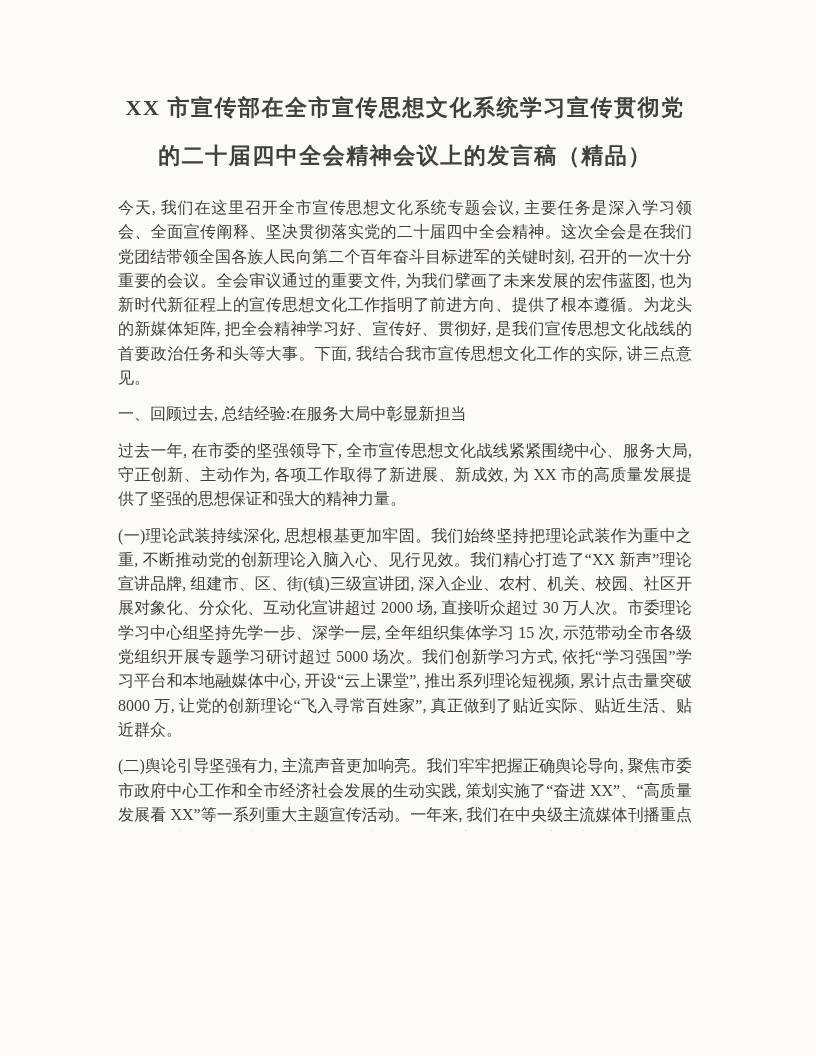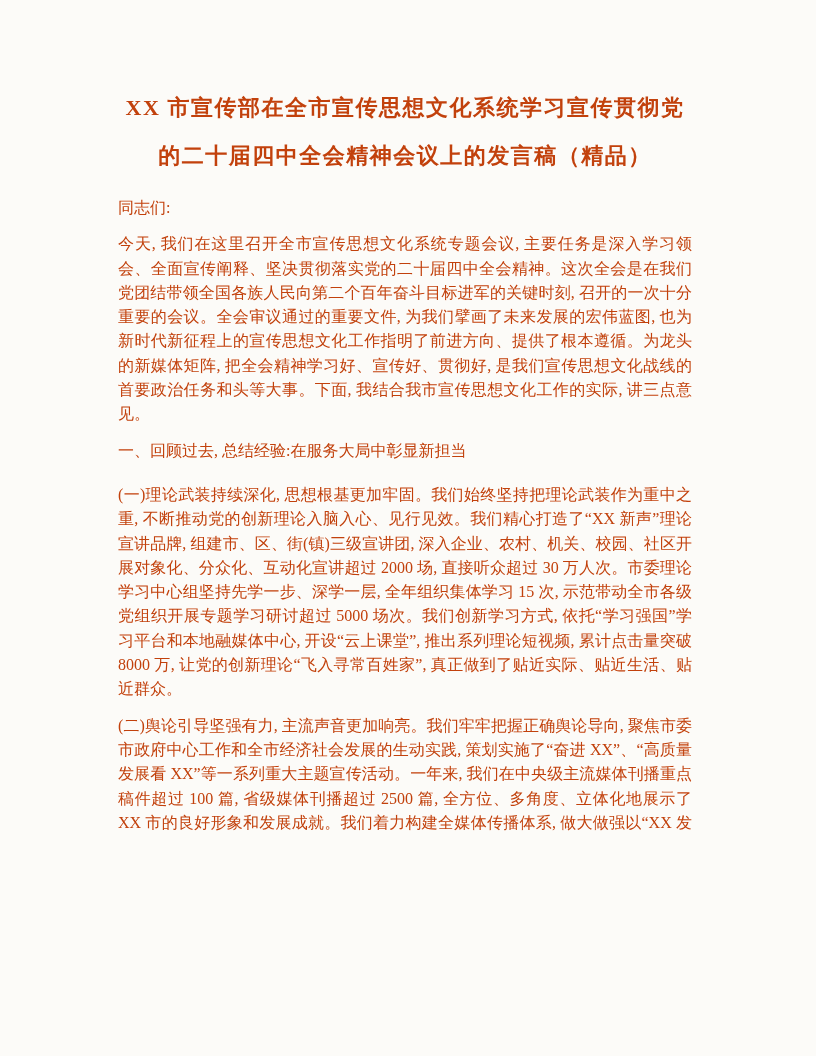--- a/index.html
+++ b/index.html
@@ -7,21 +7,21 @@
     padding: 0;
     background: #fcfbf8;
   }
   .page {
     position: relative;
     width: 816px;
     height: 831px;
     box-sizing: border-box;
     padding: 84px 124px 0 118px;
     background: #fcfbf8;
-    color: #c2410c;
+    color: #404040;
     font-family: "Liberation Serif", "DejaVu Serif", serif;
     overflow: hidden;
   }
   .doc-title {
     font-size: 22px;
     font-weight: 700;
     line-height: 48px;
     text-align: center;
     letter-spacing: 1.5px;
     margin: 0 0 16px 0;
@@ -31,33 +31,33 @@
     font-weight: 400;
     line-height: 24.3px;
     text-align: justify;
     text-justify: inter-ideograph;
     margin: 0 0 12px 0;
   }
   .section-heading {
     font-size: 16px;
     font-weight: 400;
     line-height: 24.3px;
-    margin: 0 0 20px 0;
+    margin: 0 0 12px 0;
   }
 </style>
 </head>
 <body>
 
 <div class="page">
   <h1 class="doc-title">XX 市宣传部在全市宣传思想文化系统学习宣传贯彻党的二十届四中全会精神会议上的发言稿（精品）</h1>
 
-  <p class="body-para">同志们:</p>
 
 
   <p class="body-para">今天, 我们在这里召开全市宣传思想文化系统专题会议, 主要任务是深入学习领会、全面宣传阐释、坚决贯彻落实党的二十届四中全会精神。这次全会是在我们党团结带领全国各族人民向第二个百年奋斗目标进军的关键时刻, 召开的一次十分重要的会议。全会审议通过的重要文件, 为我们擘画了未来发展的宏伟蓝图, 也为新时代新征程上的宣传思想文化工作指明了前进方向、提供了根本遵循。为龙头的新媒体矩阵, 把全会精神学习好、宣传好、贯彻好, 是我们宣传思想文化战线的首要政治任务和头等大事。下面, 我结合我市宣传思想文化工作的实际, 讲三点意见。</p>
 
   <h2 class="section-heading">一、回顾过去, 总结经验:在服务大局中彰显新担当</h2>
 
+  <p class="body-para">过去一年, 在市委的坚强领导下, 全市宣传思想文化战线紧紧围绕中心、服务大局, 守正创新、主动作为, 各项工作取得了新进展、新成效, 为 XX 市的高质量发展提供了坚强的思想保证和强大的精神力量。</p>
 
   <p class="body-para">(一)理论武装持续深化, 思想根基更加牢固。我们始终坚持把理论武装作为重中之重, 不断推动党的创新理论入脑入心、见行见效。我们精心打造了“XX 新声”理论宣讲品牌, 组建市、区、街(镇)三级宣讲团, 深入企业、农村、机关、校园、社区开展对象化、分众化、互动化宣讲超过 2000 场, 直接听众超过 30 万人次。市委理论学习中心组坚持先学一步、深学一层, 全年组织集体学习 15 次, 示范带动全市各级党组织开展专题学习研讨超过 5000 场次。我们创新学习方式, 依托“学习强国”学习平台和本地融媒体中心, 开设“云上课堂”, 推出系列理论短视频, 累计点击量突破 8000 万, 让党的创新理论“飞入寻常百姓家”, 真正做到了贴近实际、贴近生活、贴近群众。</p>
 
   <p class="body-para">(二)舆论引导坚强有力, 主流声音更加响亮。我们牢牢把握正确舆论导向, 聚焦市委市政府中心工作和全市经济社会发展的生动实践, 策划实施了“奋进 XX”、“高质量发展看 XX”等一系列重大主题宣传活动。一年来, 我们在中央级主流媒体刊播重点稿件超过 100 篇, 省级媒体刊播超过 2500 篇, 全方位、多角度、立体化地展示了 XX 市的良好形象和发展成就。我们着力构建全媒体传播体系, 做大做强以“XX 发布”为龙头的新媒体矩阵, 目前粉丝总量已突破 1000 万, 单条稿件最高阅读量超过 500 万, 有效提升了网络空间的传播力、引导力、影响力。同时, 我们高度重视舆情监测</p>
 </div>
 
 </body></html>

